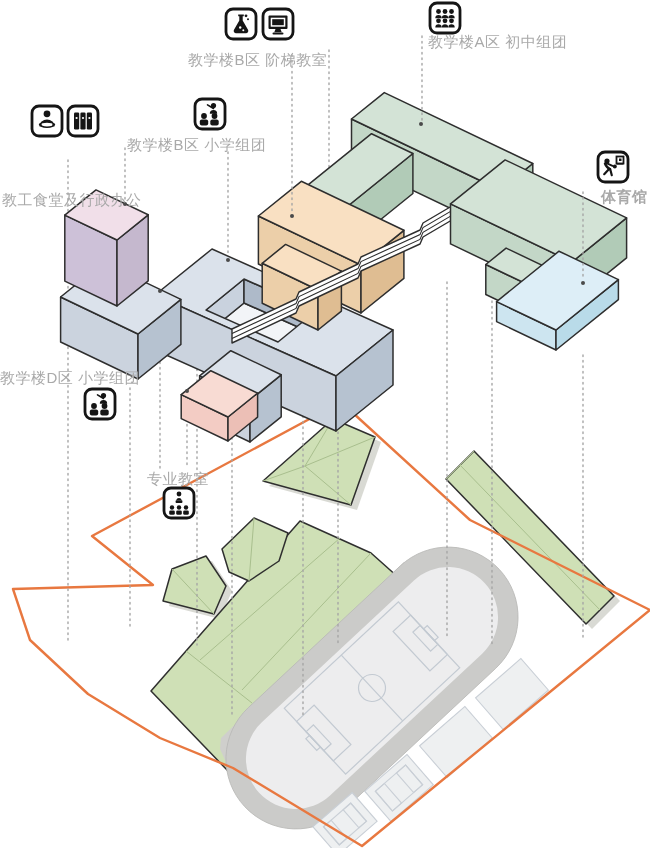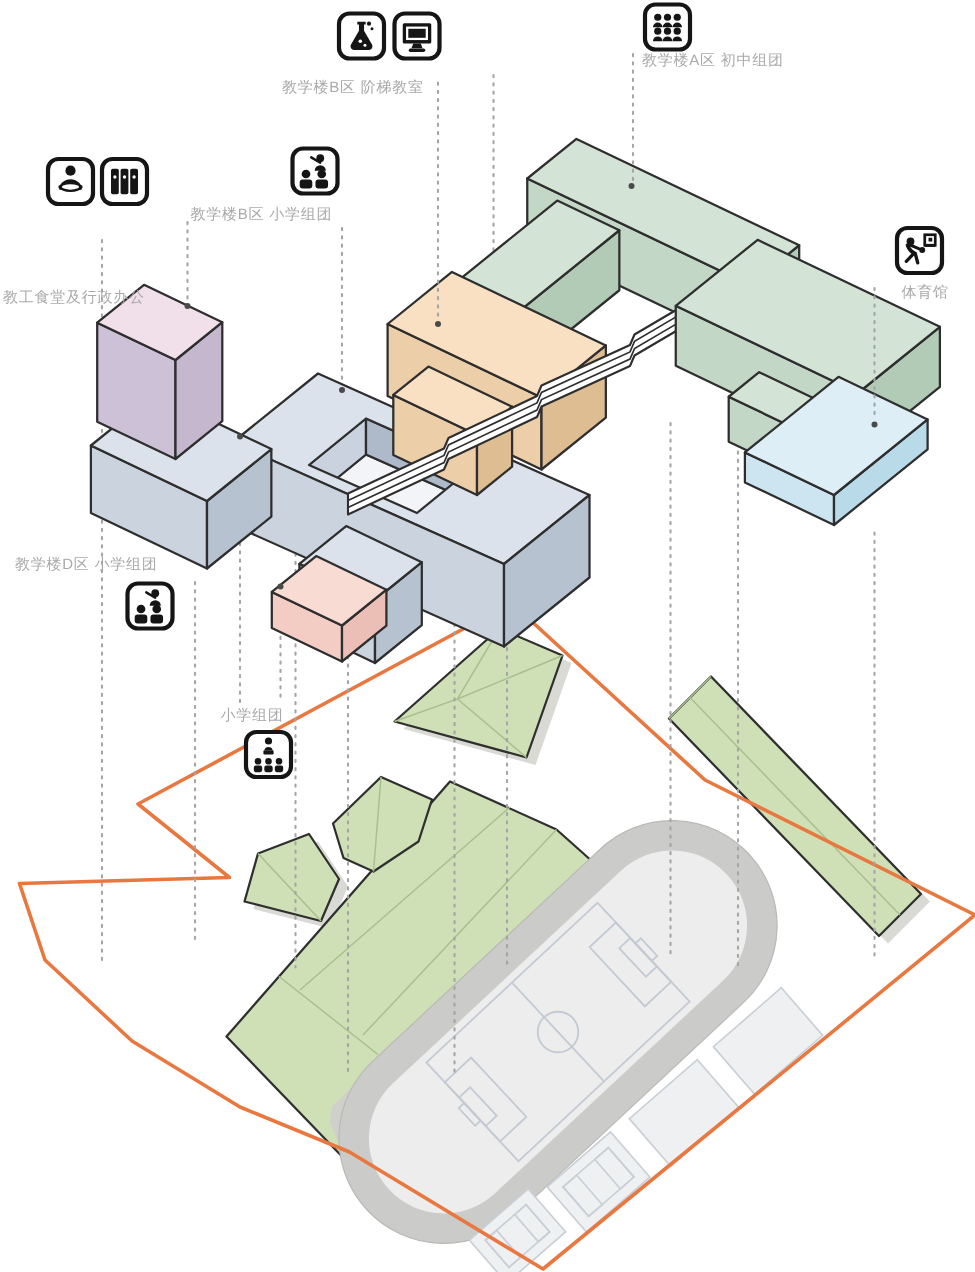--- a/index.html
+++ b/index.html
@@ -1,19 +1,19 @@
 <!DOCTYPE html>
 <html><head>
 <meta charset="utf-8">
 <style>
   html,body{margin:0;padding:0;background:#ffffff;}
   .stage{position:relative;width:650px;height:848px;background:#ffffff;overflow:hidden;
          font-family:"Liberation Sans","DejaVu Sans",sans-serif;}
   .stage svg.scene{position:absolute;left:0;top:0;}
-  .lbl{position:absolute;font-size:10px;letter-spacing:.5px;white-space:nowrap;color:#a9a9a9;}
+  .lbl{position:absolute;font-size:15px;letter-spacing:.5px;white-space:nowrap;color:#a9a9a9;}
   .icon{position:absolute;width:34px;height:34px;}
   .icon svg{display:block;width:100%;height:100%;}
 </style>
 </head>
 <body>
 
 <div class="stage">
 
   <svg class="scene" width="650" height="848" viewBox="0 0 650 848">
 
@@ -278,16 +278,16 @@
         <rect x="14.2" y="24.4" width="5.6" height="4.4" rx="1.4"></rect>
         <rect x="21.2" y="24.4" width="5.6" height="4.4" rx="1.4"></rect>
       </g>
     </svg>
   </span>
 
   <div class="lbl" style="left: 2px; top: 143px; color: rgb(169, 169, 169); margin-top: 48px;">教工食堂及行政办公</div>
   <div class="lbl" style="left: 188px; top: 51px; color: rgb(169, 169, 169);">教学楼B区 阶梯教室</div>
   <div class="lbl" style="left: 428px; top: 33px; color: rgb(169, 169, 169);">教学楼A区 初中组团</div>
   <div class="lbl" style="left: 127px; top: 136px; color: rgb(169, 169, 169);">教学楼B区 小学组团</div>
-  <div class="lbl" style="left: 10px; top: 369px; color: rgb(169, 169, 169);">教学楼D区 小学组团</div>
-  <div class="lbl" style="left: 601px; top: 188px; color: rgb(169, 169, 169);">体育馆</div>
-  <div class="lbl" style="left: 147px; top: 470px; color: rgb(169, 169, 169);">小学组团</div>
+  <div class="lbl" style="left: 0; top: 369px; color: rgb(169, 169, 169);">教学楼D区 小学组团</div>
+  <div class="lbl" style="left: 601px; top: 188px; color: rgb(169, 169, 169); font-weight: bold;">体育馆</div>
+  <div class="lbl" style="left: 147px; top: 470px; color: rgb(169, 169, 169);">专业教室</div>
 </div>
 
 </body></html>

